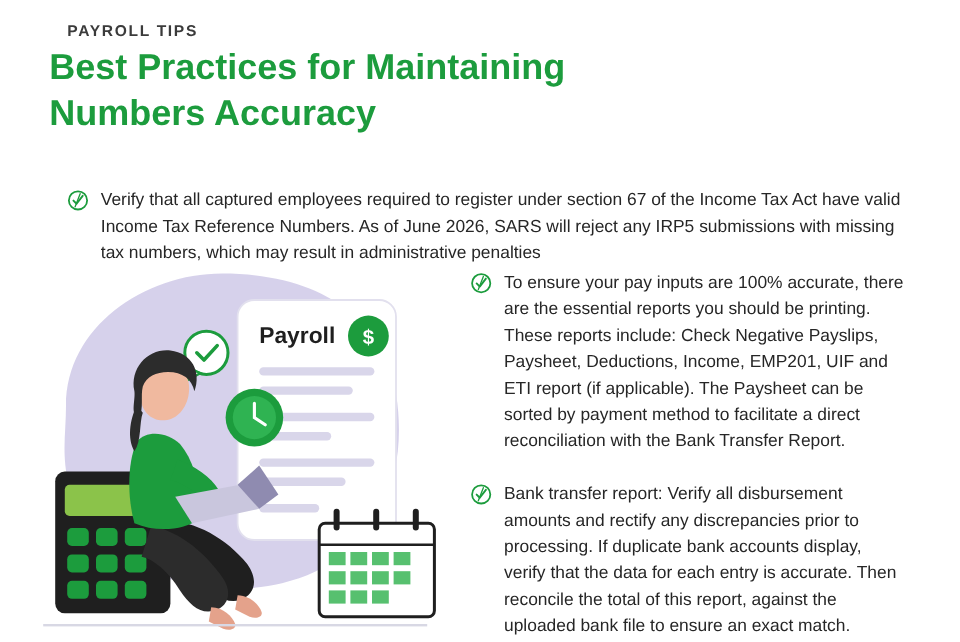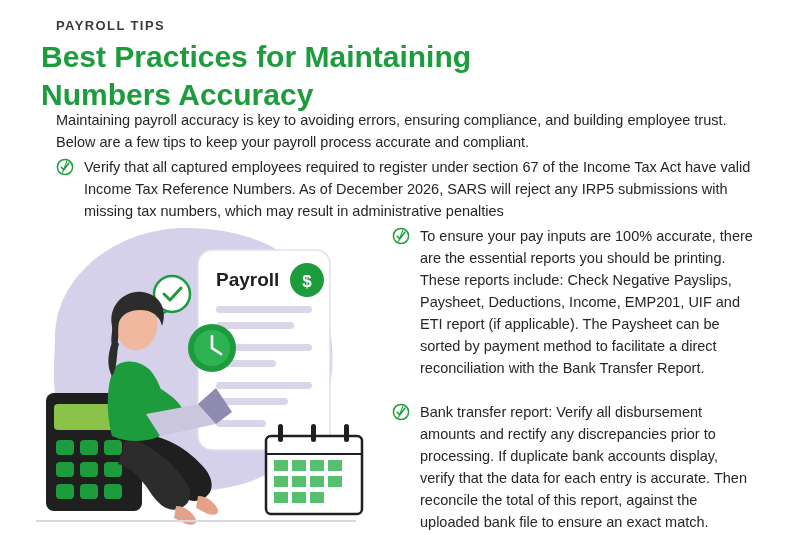--- a/index.html
+++ b/index.html
@@ -107,31 +107,30 @@
 
 <div class="page">
 
   <div class="eyebrow">PAYROLL TIPS</div>
 
   <div class="headline">
     <span>Best Practices for Maintaining</span>
     <span class="l2">Numbers Accuracy</span>
   </div>
 
-  <div class="intro">Maintaining payroll accuracy is key to avoiding errors, ensuring compliance, and building employee trust. Below are a few tips to keep your payroll process accurate and compliant.</div>
 
   <div class="tip-top">
     <span class="check-icon">
       <svg width="18" height="18" viewBox="0 0 18 18">
         <circle cx="9" cy="9" r="7.6" fill="none" stroke="#1c9c3d" stroke-width="1.5"></circle>
         <path d="M5.2 9.2 L7.8 11.8 L12.9 5.2" fill="none" stroke="#1c9c3d" stroke-width="1.6" stroke-linecap="round" stroke-linejoin="round"></path>
         <path d="M10.8 3.4 L6.6 14.3" fill="none" stroke="#1c9c3d" stroke-width="1.1" stroke-linecap="round"></path>
       </svg>
     </span>
-    <div class="tip-text">Verify that all captured employees required to register under section 67 of the Income Tax Act have valid Income Tax Reference Numbers. As of December 2026, SARS will reject any IRP5 submissions with missing tax numbers, which may result in administrative penalties</div>
+    <div class="tip-text">Verify that all captured employees required to register under section 67 of the Income Tax Act have valid Income Tax Reference Numbers. As of June 2026, SARS will reject any IRP5 submissions with missing tax numbers, which may result in administrative penalties</div>
   </div>
 
   <div class="tip-col">
 
     <div class="tip">
       <span class="check-icon">
         <svg width="18" height="18" viewBox="0 0 18 18">
           <circle cx="9" cy="9" r="7.6" fill="none" stroke="#1c9c3d" stroke-width="1.5"></circle>
           <path d="M5.2 9.2 L7.8 11.8 L12.9 5.2" fill="none" stroke="#1c9c3d" stroke-width="1.6" stroke-linecap="round" stroke-linejoin="round"></path>
           <path d="M10.8 3.4 L6.6 14.3" fill="none" stroke="#1c9c3d" stroke-width="1.1" stroke-linecap="round"></path>

